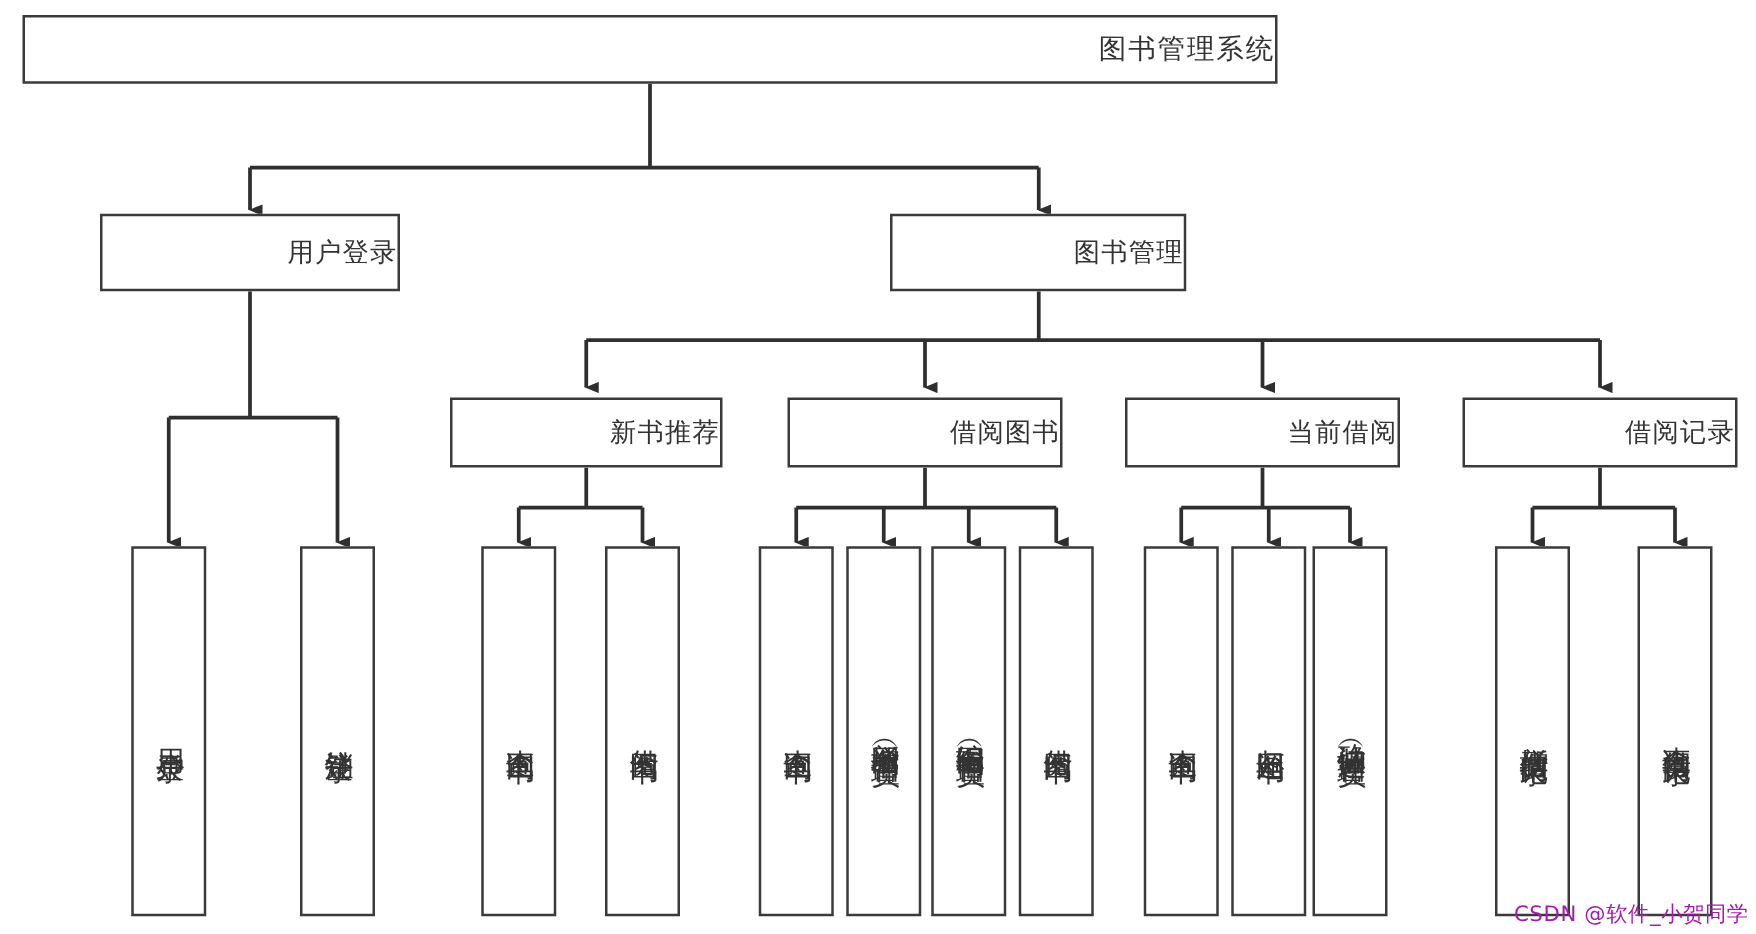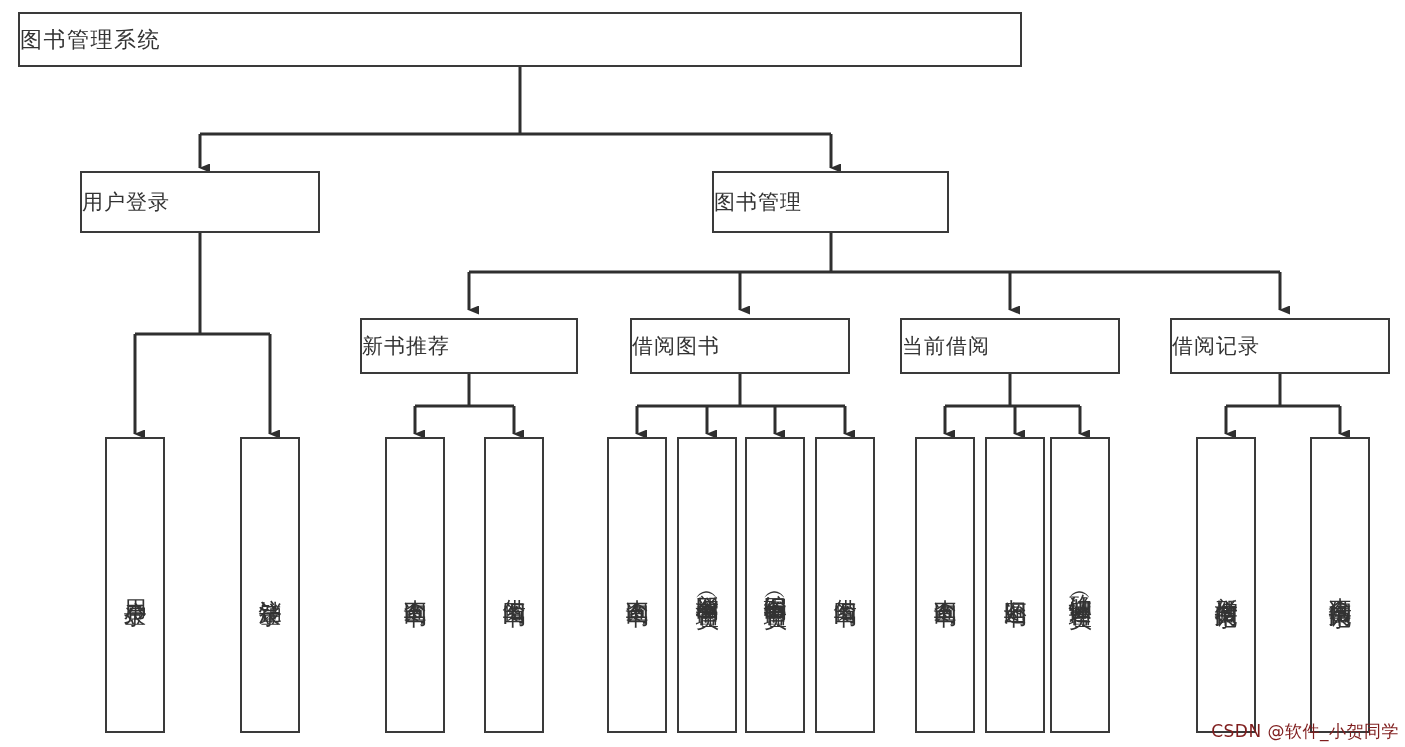--- a/index.html
+++ b/index.html
@@ -30,21 +30,21 @@
   }
   
   .node {
     position: absolute;
     box-sizing: border-box;
     border: 2px solid #3a3a3a;
     background: #ffffff;
     z-index: 2;
     display: flex;
     align-items: center;
-    justify-content: flex-start;
+    justify-content: flex-end;
     color: #333333;
   }
   .node .label {
     display: block;
     text-align: center;
     line-height: 1.18;
     color: #333333;
     white-space: nowrap;
   }
   
@@ -71,21 +71,21 @@
     max-height: 268px;
     overflow: visible;
   }
   
   #watermark {
     position: absolute;
     right: 6px;
     bottom: 4px;
     z-index: 5;
     font-size: 17px;
-    color: #7f1d1d;
+    color: #a21caf;
     letter-spacing: 0.5px;
     white-space: nowrap;
     font-family: "DejaVu Sans", "Liberation Sans", sans-serif;
   }
 </style>
 </head>
 <body>
 
 <div id="canvas">
 

